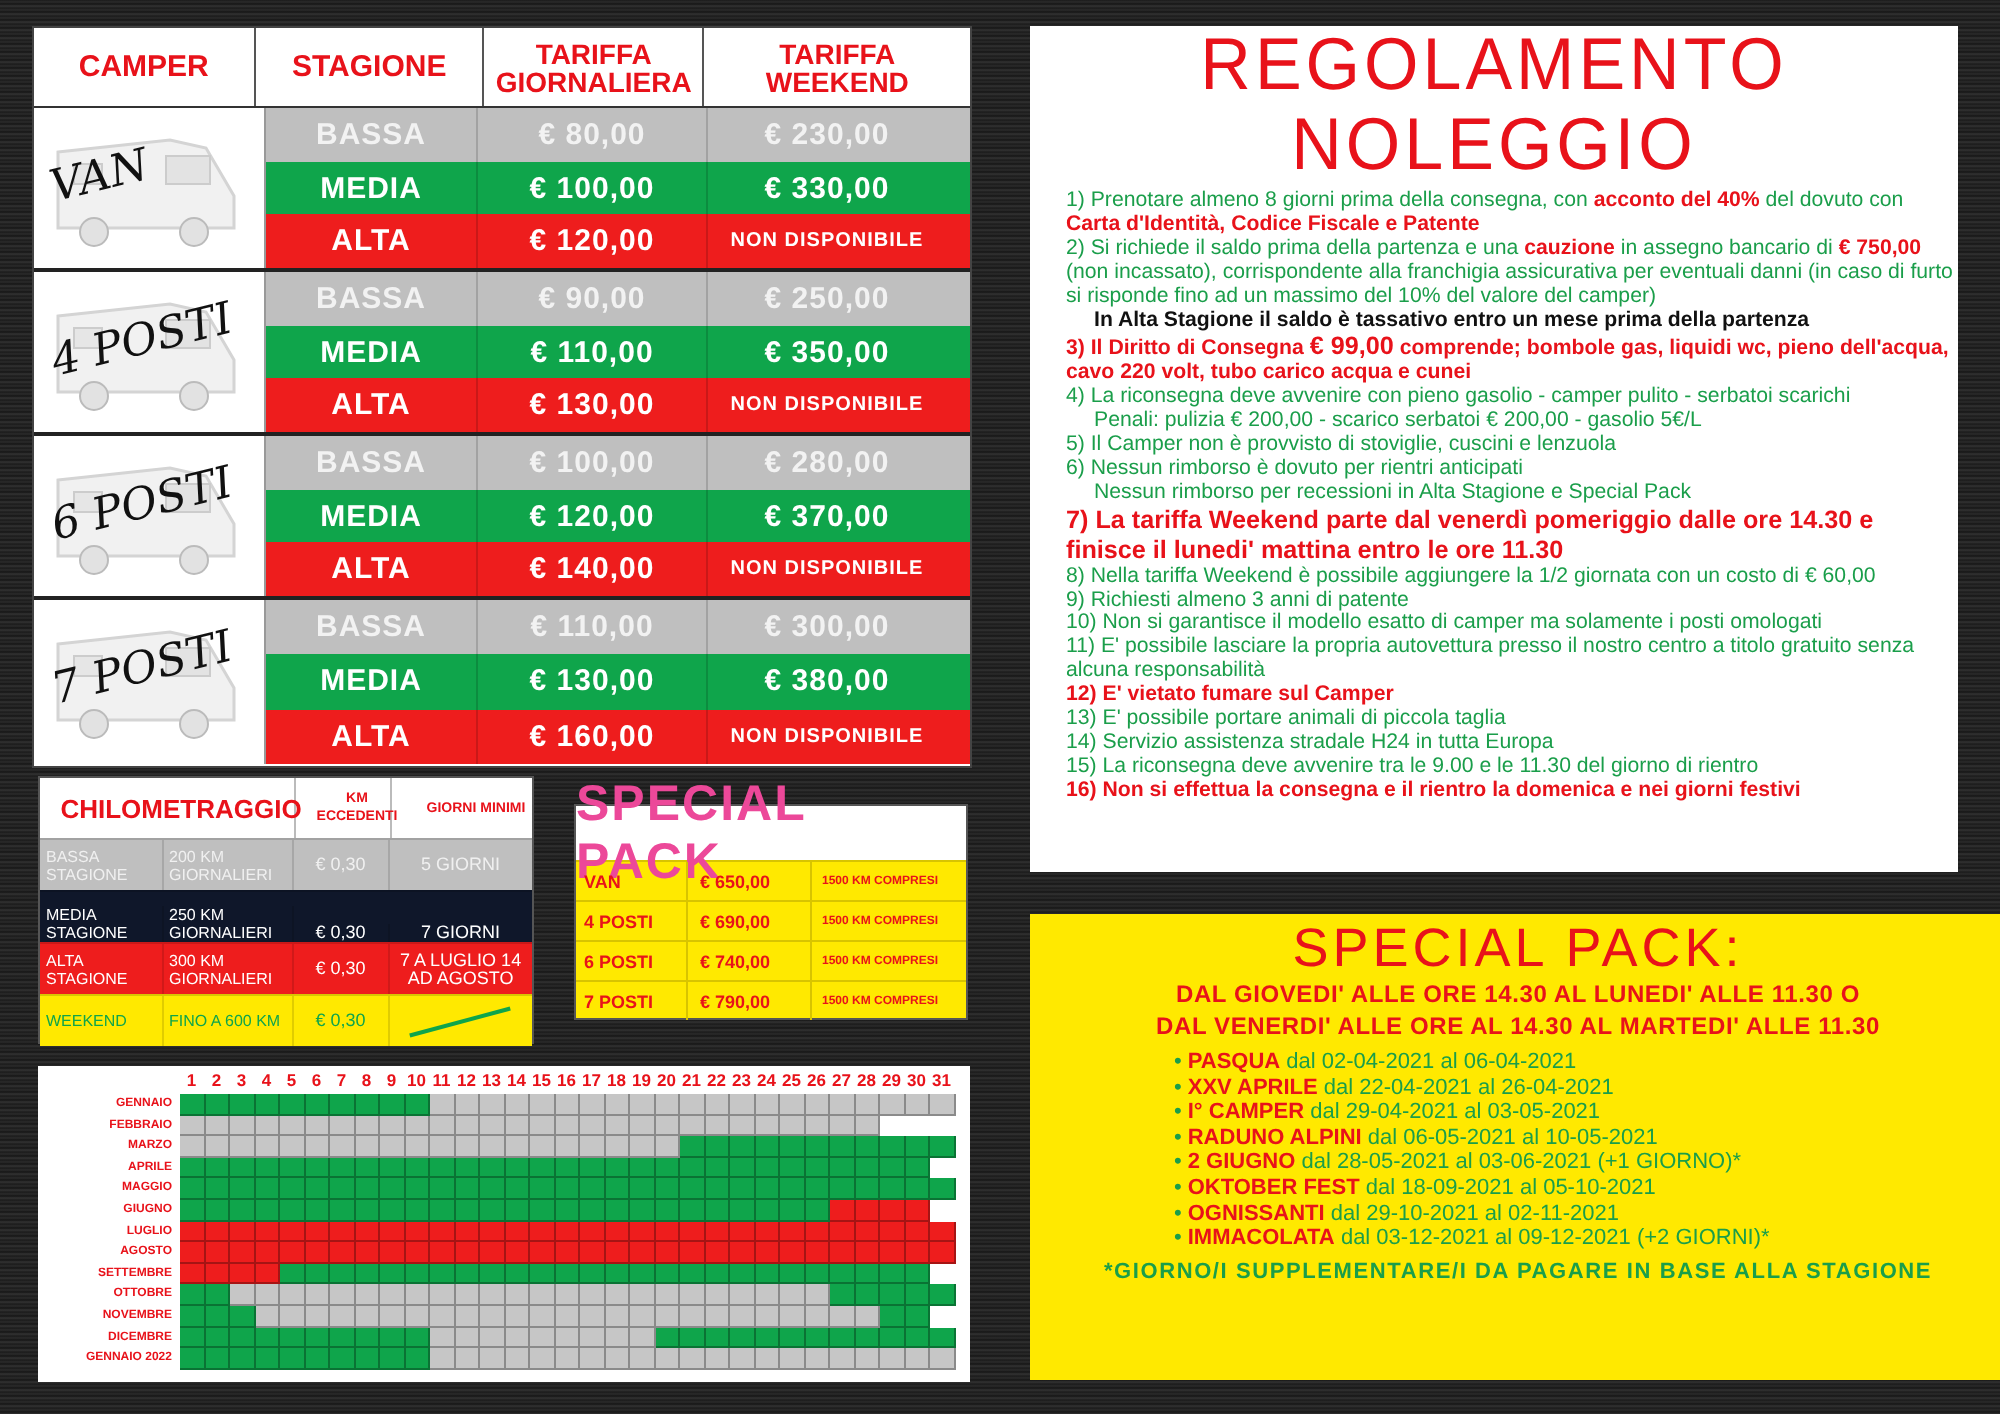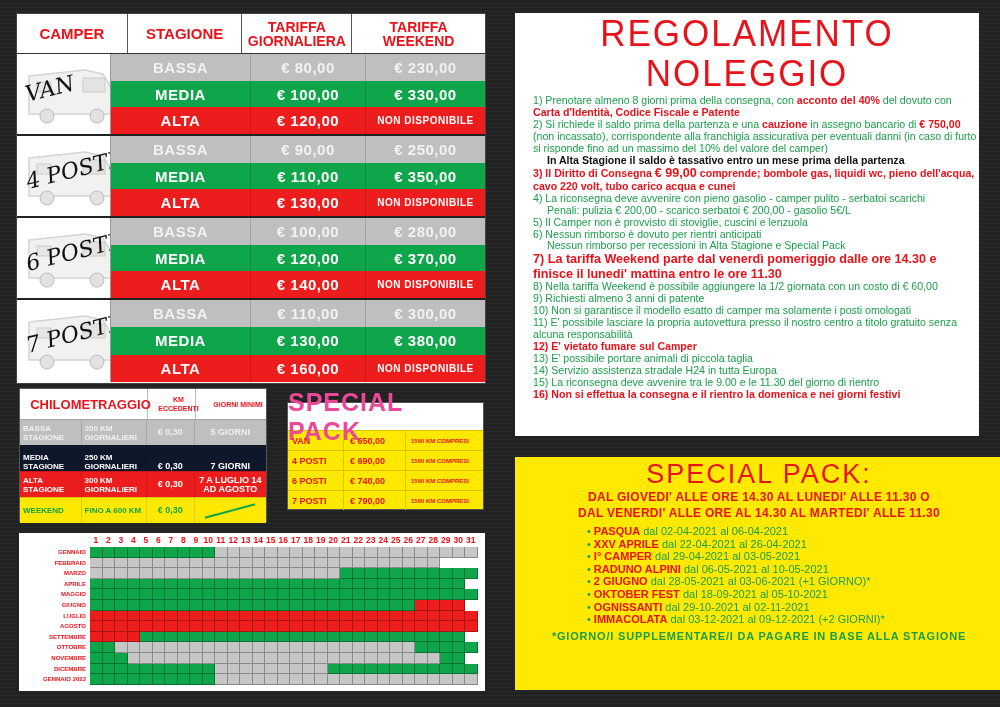--- a/index.html
+++ b/index.html
@@ -20,37 +20,37 @@
   .rates .hdr .c3, .rates .hdr .c4 { font-size: 14px; }
   .group { display: flex; height: 82px; border-bottom: 2px solid #222; }
   .group:last-child { border-bottom: none; }
   .camper-cell { width: 116px; position: relative; background: #fff; border-right: 1px solid #999; overflow: hidden; }
   .camper-shape { position: absolute; left: 8px; top: 10px; width: 96px; height: 62px; }
   .camper-label { position: absolute; left: 8px; top: 22px; font-family: "DejaVu Serif", serif; font-size: 22px; color: #111; transform: rotate(-14deg); font-style: italic; white-space: nowrap; }
   .rows { flex: 1; display: flex; flex-direction: column; }
   .row { flex: 1; display: flex; align-items: center; }
   .row div { height: 100%; display: flex; align-items: center; justify-content: center; border-right: 1px solid rgba(0,0,0,0.15); font-family: "Liberation Sans", sans-serif; font-weight: bold; color: #fff; font-size: 15px; letter-spacing: 0.5px; }
   .row div:last-child { border-right: none; }
-  .row .s { width: 140px; } .row .g { width: 115px; } .row .w { width: 119px; }
+  .row .s { width: 106px; } .row .g { width: 115px; } .row .w { width: 119px; }
   .row.bassa { background: #bfbfbf; }
   .row.bassa div { color: #f2f2f2; }
   .row.media { background: #0fa54b; }
   .row.alta { background: #ee1d1d; }
   .row .nd { font-size: 10px; }
 
   
   .km { position: absolute; left: 19px; top: 388px; width: 248px; height: 134px; background: #fff; border: 1px solid #555; }
   .km .h { display: flex; height: 30px; }
   .km .h div { color: #e8121a; font-family: "Liberation Sans", sans-serif; font-weight: bold; display: flex; align-items: center; justify-content: center; text-align: center; border-right: 1px solid #bbb; padding-left: 14px; }
   .km .h div:last-child { border-right: none; }
   .k1 { width: 62px; } .k2 { width: 66px; } .k3 { width: 48px; } .k4 { width: 72px; }
   .km .h .title { width: 128px; font-size: 13px; }
   .km .h .small { font-size: 7px; line-height: 9px; }
   .km .r { display: flex; height: 26px; border-top: 1px solid rgba(0,0,0,0.15); }
-  .km .r div { display: flex; align-items: center; font-family: "Liberation Sans", sans-serif; font-weight: bold; color: #fff; font-size: 8px; line-height: 9px; padding-left: 3px; border-right: 1px solid rgba(0,0,0,0.12); }
+  .km .r div { display: flex; align-items: center; font-family: "Liberation Sans", sans-serif; font-weight: normal; color: #fff; font-size: 8px; line-height: 9px; padding-left: 3px; border-right: 1px solid rgba(0,0,0,0.12); }
   .km .r div:last-child { border-right: none; }
   .km .r .k3, .km .r .k4 { justify-content: center; padding-left: 0; text-align: center; }
   .km .r .k3 { font-size: 9px; }
   .km .r .k4 { font-size: 9px; }
   .km .r.b { background: #bfbfbf; }
   .km .r.b div { color: #f0f0f0; }
   .km .r.m { background: #0f172a; align-items: flex-end; }
   .km .r.a { background: #ee1d1d; }
   .km .r.w { background: #ffe900; }
   .km .r.w div { color: #0fa54b; }

